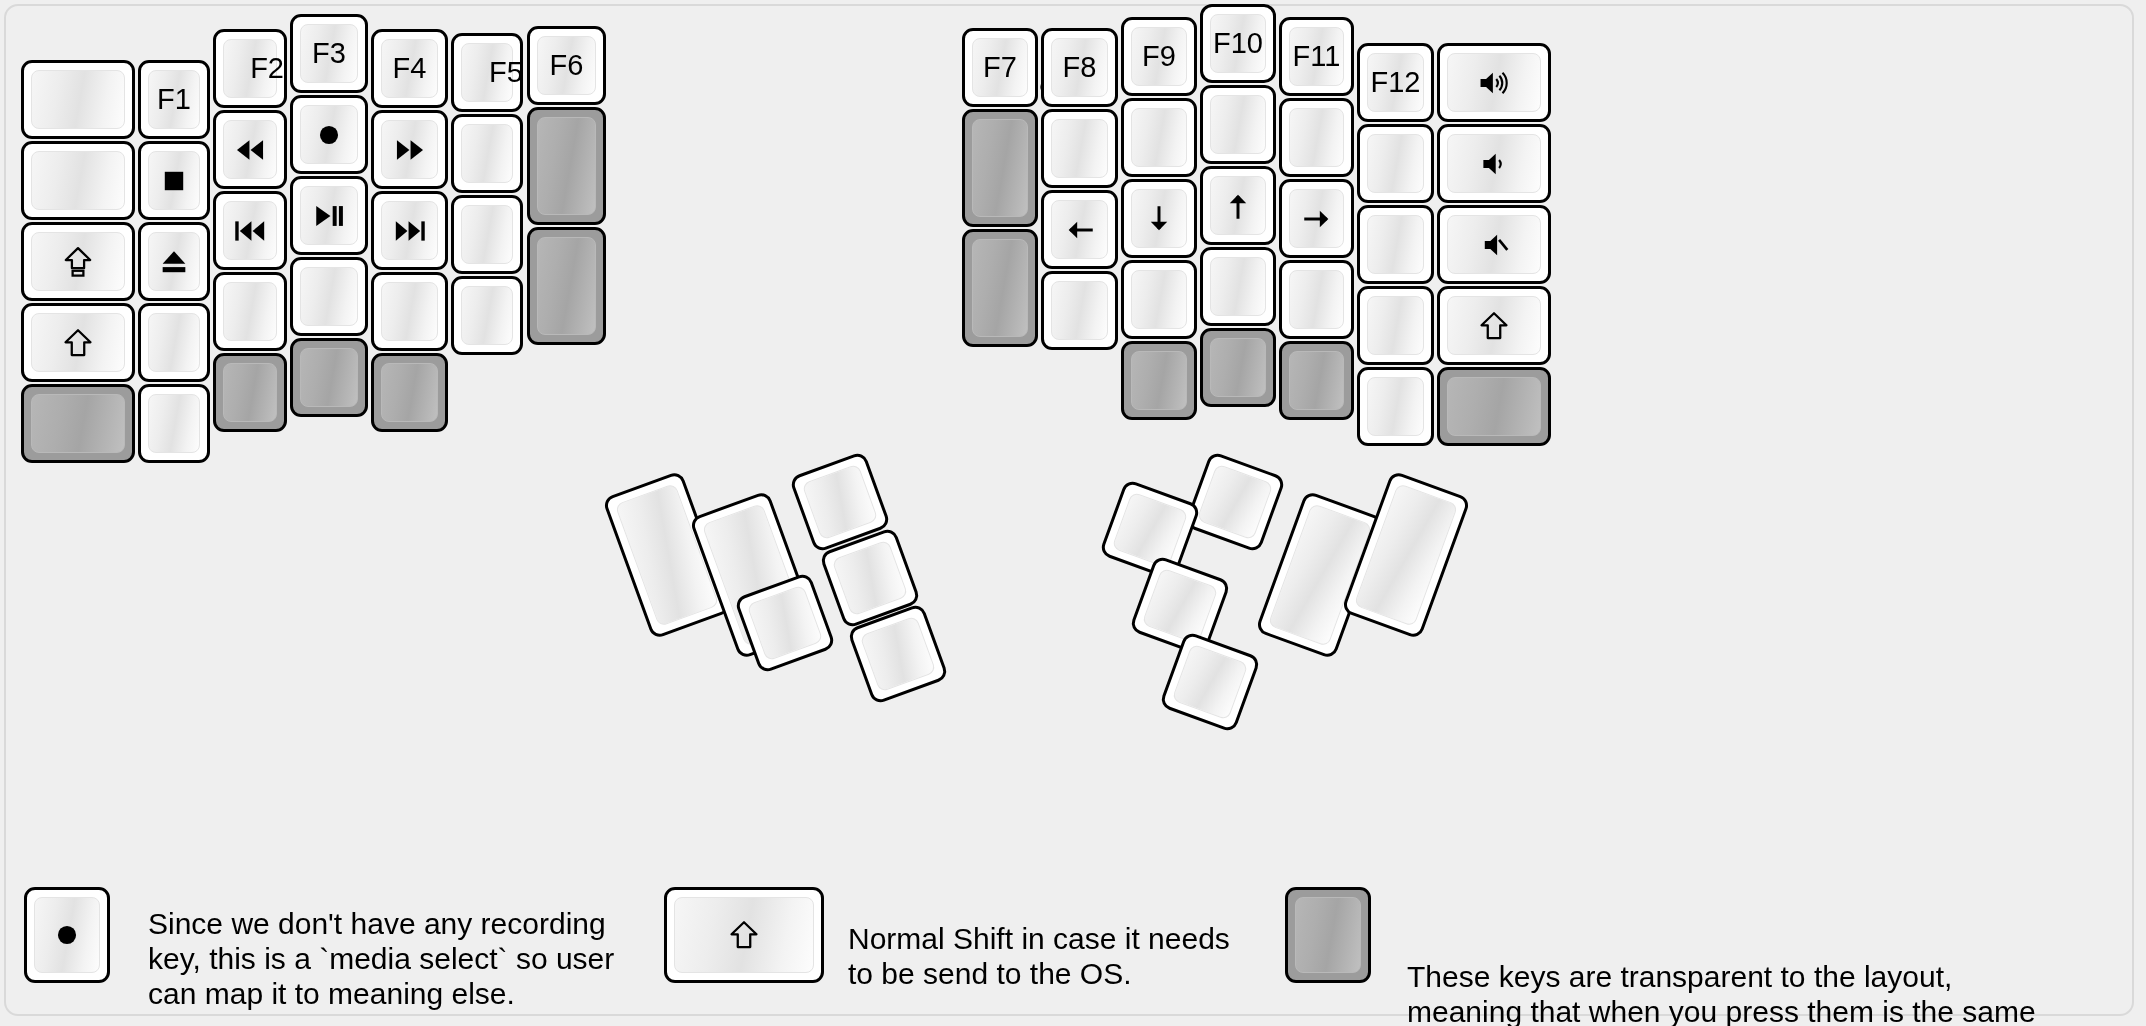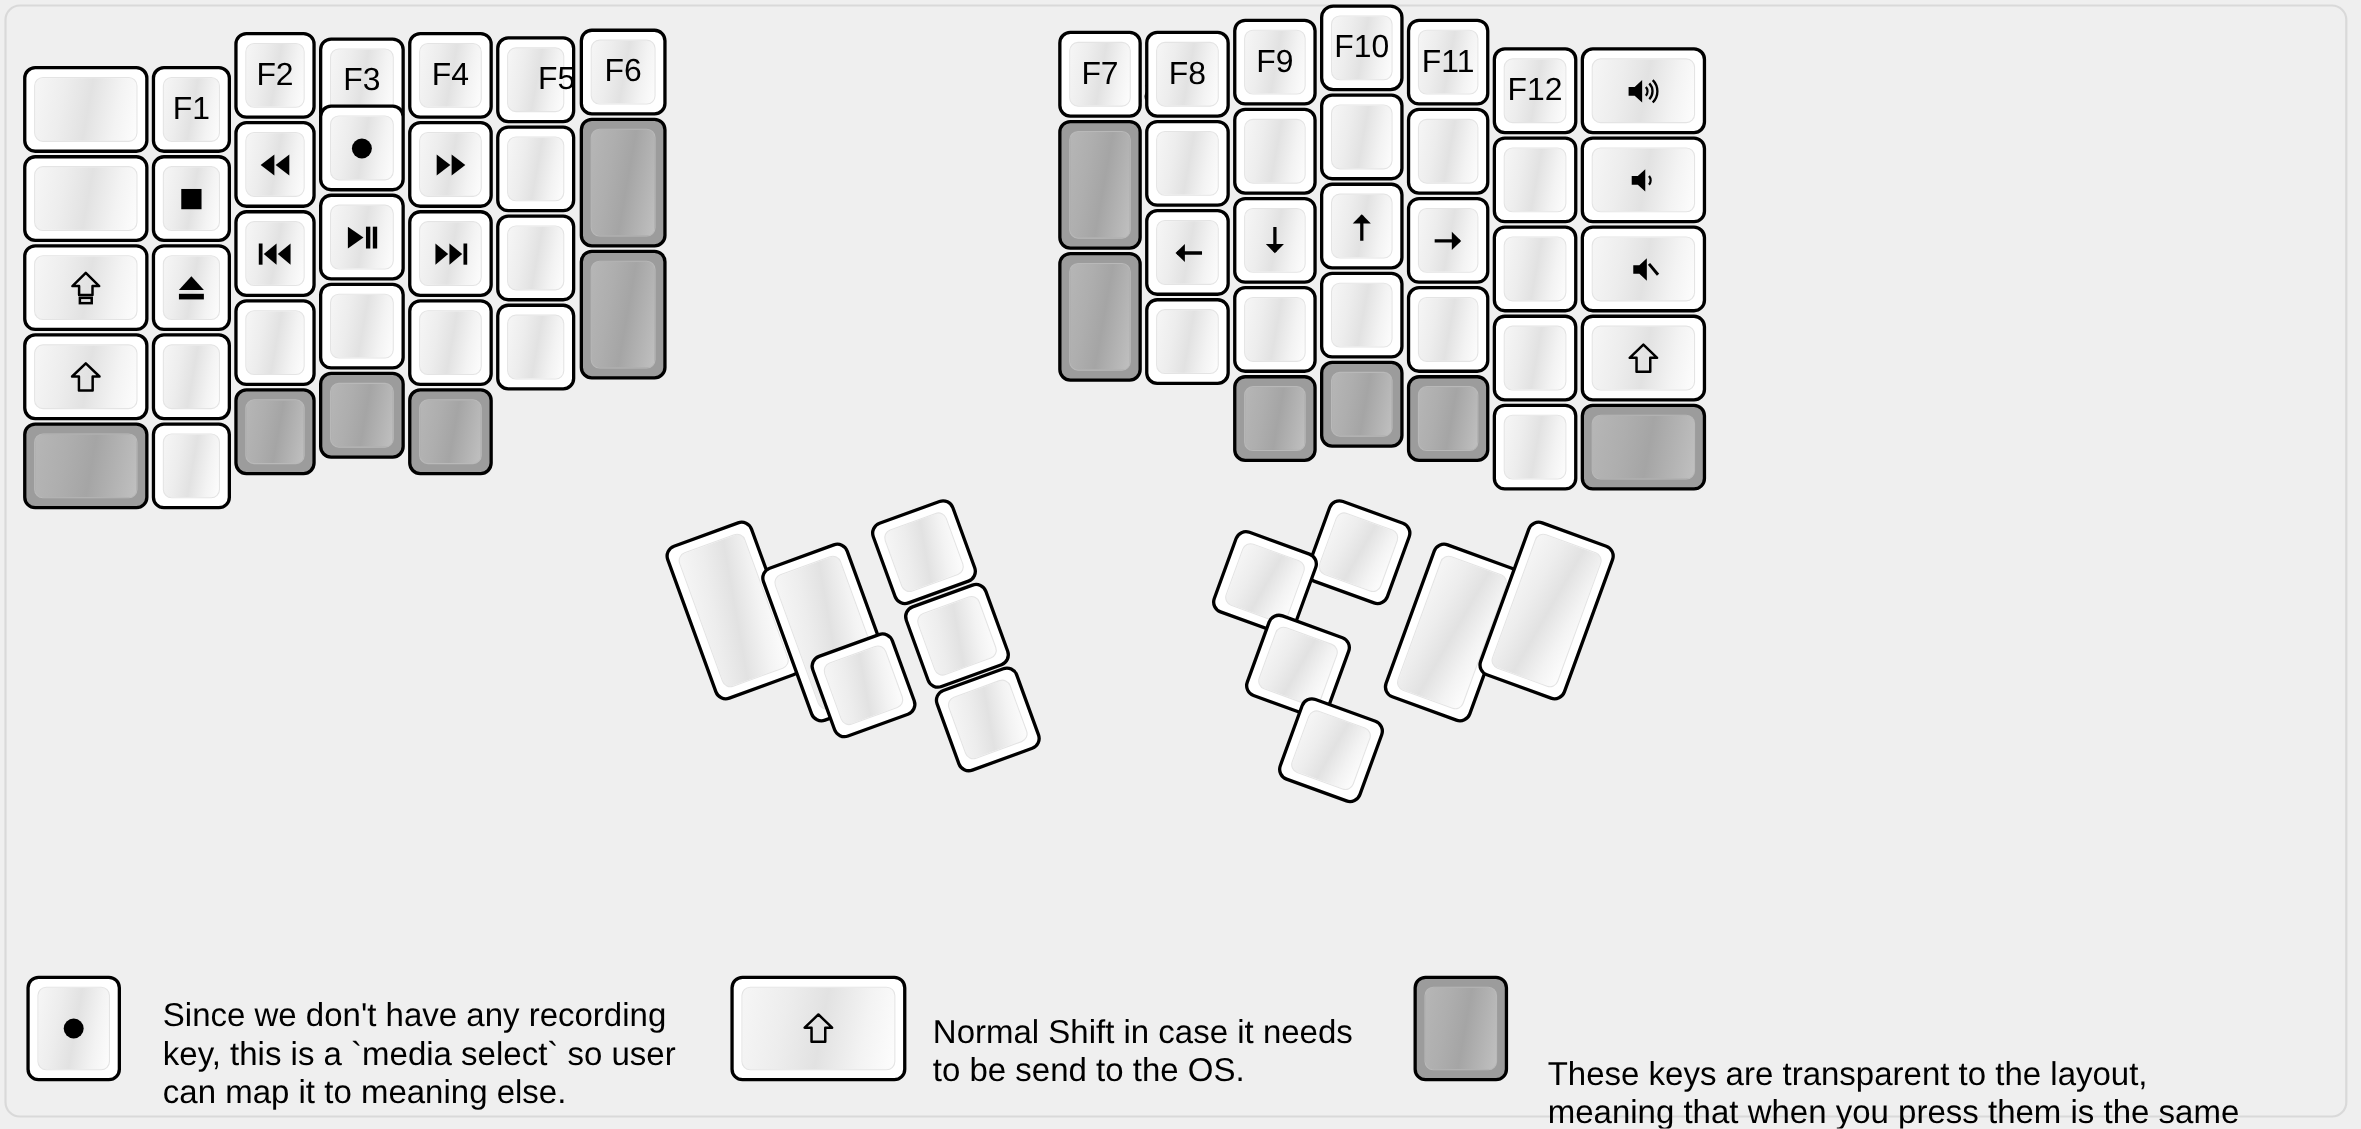--- a/index.html
+++ b/index.html
@@ -141,21 +141,21 @@
         </div>
       </div>
       <div class="key" style="left: 138px; top: 303px; width: 72px; height: 79px;">
         <div class="cap"></div>
         <div class="lbl"></div>
       </div>
       <div class="key" style="left: 138px; top: 384px; width: 72px; height: 79px;">
         <div class="cap"></div>
         <div class="lbl"></div>
       </div>
-      <div class="key" style="left: 213px; top: 29px; width: 74px; height: 79px;">
+      <div class="key" style="left: 213px; top: 29px; width: 74px; height: 79px; justify-content: flex-end;">
         <div class="cap"></div>
         <div class="lbl">F2</div>
       </div>
       <div class="key" style="left: 213px; top: 110px; width: 74px; height: 79px;">
         <div class="cap"></div>
         <div class="lbl">
           <svg class="glyph" width="34" height="34" viewBox="0 0 24 24">
             <path d="M11.6 5.2 L11.6 18.8 L2.8 12 Z" fill="#000"></path>
             <path d="M21.2 5.2 L21.2 18.8 L12.4 12 Z" fill="#000"></path>
           </svg>
@@ -172,21 +172,21 @@
         </div>
       </div>
       <div class="key" style="left: 213px; top: 272px; width: 74px; height: 79px;">
         <div class="cap"></div>
         <div class="lbl"></div>
       </div>
       <div class="key trans" style="left: 213px; top: 353px; width: 74px; height: 79px;">
         <div class="cap"></div>
         <div class="lbl"></div>
       </div>
-      <div class="key" style="left: 290px; top: 14px; width: 78px; height: 79px; margin-top: 20px;">
+      <div class="key" style="left: 290px; top: 14px; width: 78px; height: 79px;">
         <div class="cap"></div>
         <div class="lbl">F3</div>
       </div>
       <div class="key" style="left: 290px; top: 95px; width: 78px; height: 79px;">
         <div class="cap"></div>
         <div class="lbl">
           <svg class="glyph" width="34" height="34" viewBox="0 0 24 24">
             <circle cx="12" cy="12" r="6.4" fill="#000"></circle>
           </svg>
         </div>

